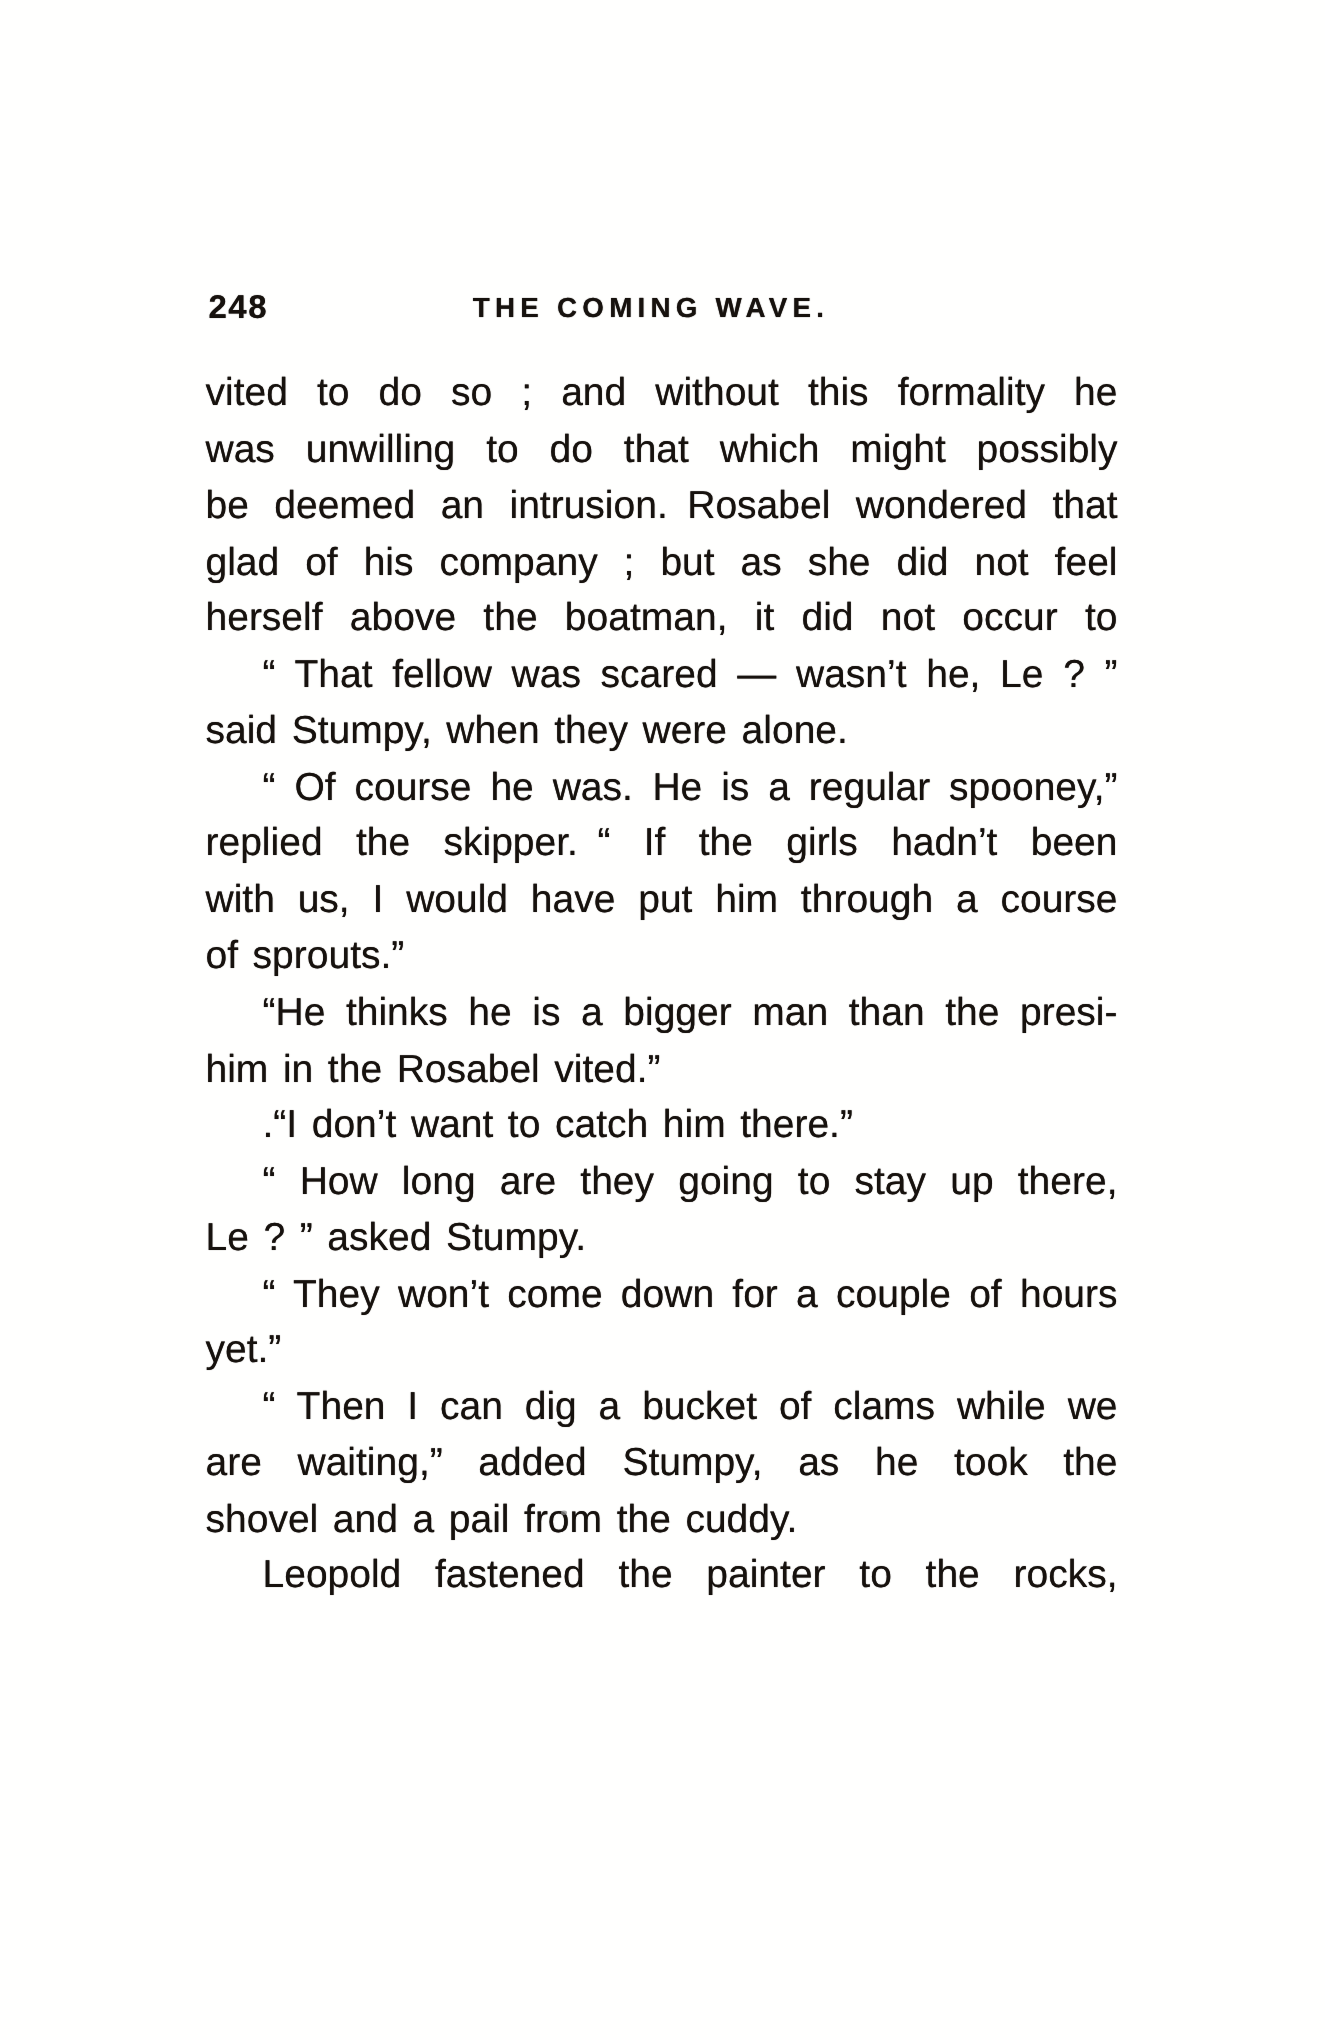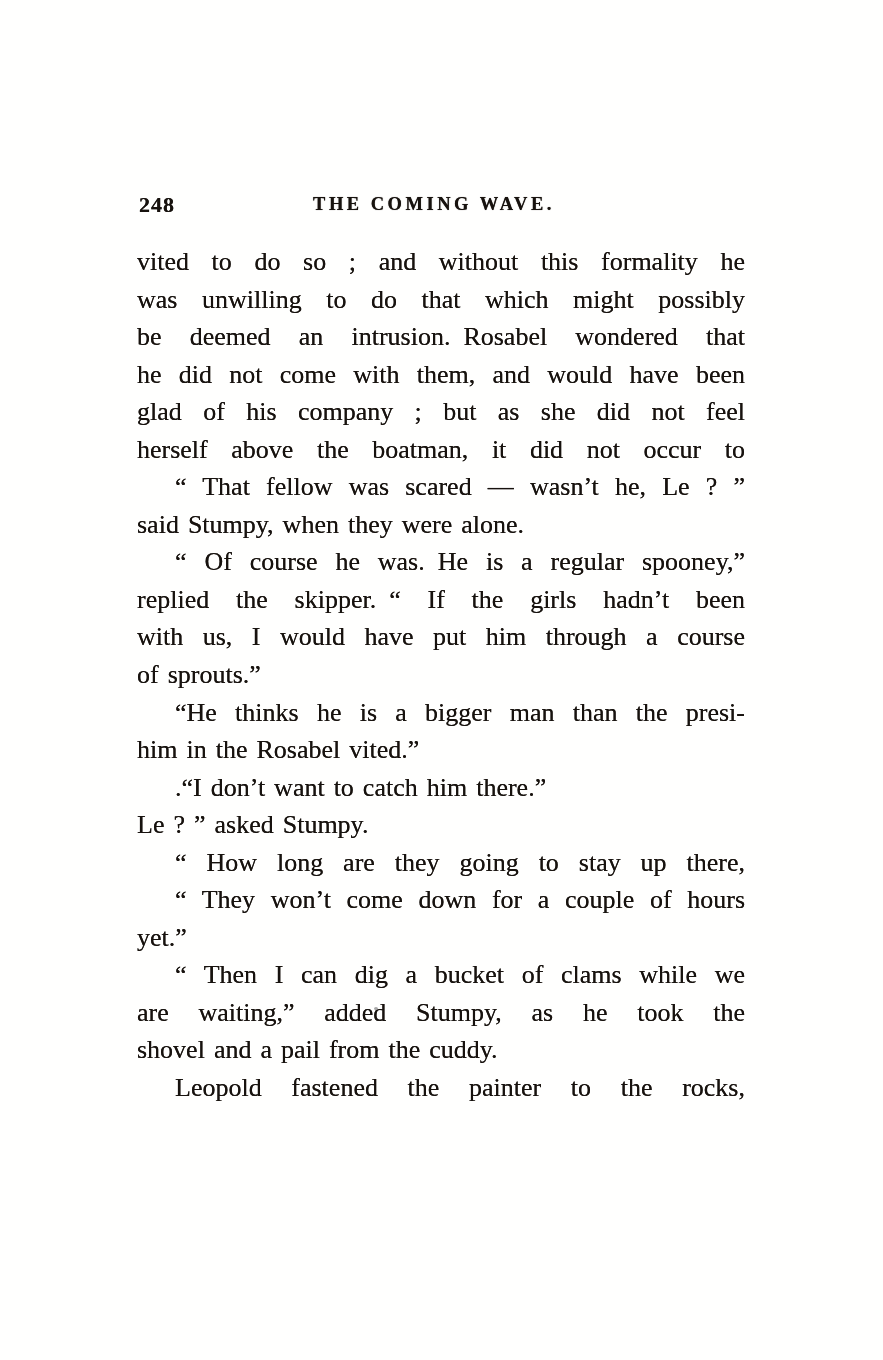--- a/index.html
+++ b/index.html
@@ -6,21 +6,21 @@
     margin: 0;
     padding: 0;
     background: #ffffff;
   }
   .page {
     position: relative;
     width: 883px;
     height: 1360px;
     background: #fffffe;
     overflow: hidden;
-    font-family: Liberation Serif, serif;
+    font-family: Liberation Sans, sans-serif;
     color: #17120e;
   }
   .header {
     position: absolute;
     left: 137px;
     top: 192px;
     width: 608px;
     height: 32px;
   }
   .pagenum {
@@ -83,34 +83,33 @@
 <div class="page">
   <div class="header">
     <span class="pagenum">248</span>
     <span class="runtitle">THE COMING WAVE.</span>
   </div>
 
   <div class="text-block">
       <div class="line just">vited to do so ; and without this formality he</div>
       <div class="line just">was unwilling to do that which might possibly</div>
       <div class="line just">be deemed an intrusion. Rosabel wondered that</div>
-      <div class="line just">he did not come with them, and would have been</div>
       <div class="line just">glad of his company ; but as she did not feel</div>
       <div class="line just">herself above the boatman, it did not occur to</div>
       <div class="line indent just">“ That fellow was scared — wasn’t he, Le ? ”</div>
       <div class="line">said Stumpy, when they were alone.</div>
       <div class="line indent just">“ Of course he was. He is a regular spooney,”</div>
       <div class="line just">replied the skipper. “ If the girls hadn’t been</div>
       <div class="line just">with us, I would have put him through a course</div>
       <div class="line">of sprouts.”</div>
       <div class="line indent just">“He thinks he is a bigger man than the presi-</div>
       <div class="line">him in the Rosabel vited.”</div>
       <div class="line indent">.“I don’t want to catch him there.”</div>
+      <div class="line indent just">“ How long are they going to stay up there,</div>
       <div class="line">Le ? ” asked Stumpy.</div>
-      <div class="line indent just">“ How long are they going to stay up there,</div>
       <div class="line indent just">“ They won’t come down for a couple of hours</div>
       <div class="line">yet.”</div>
       <div class="line indent just">“ Then I can dig a bucket of clams while we</div>
       <div class="line just">are waiting,” added Stumpy, as he took the</div>
       <div class="line">shovel and a pail from the cuddy.</div>
       <div class="line indent just">Leopold fastened the painter to the rocks,</div>
     </div>
 
   <div class="speck"></div>
 </div>

